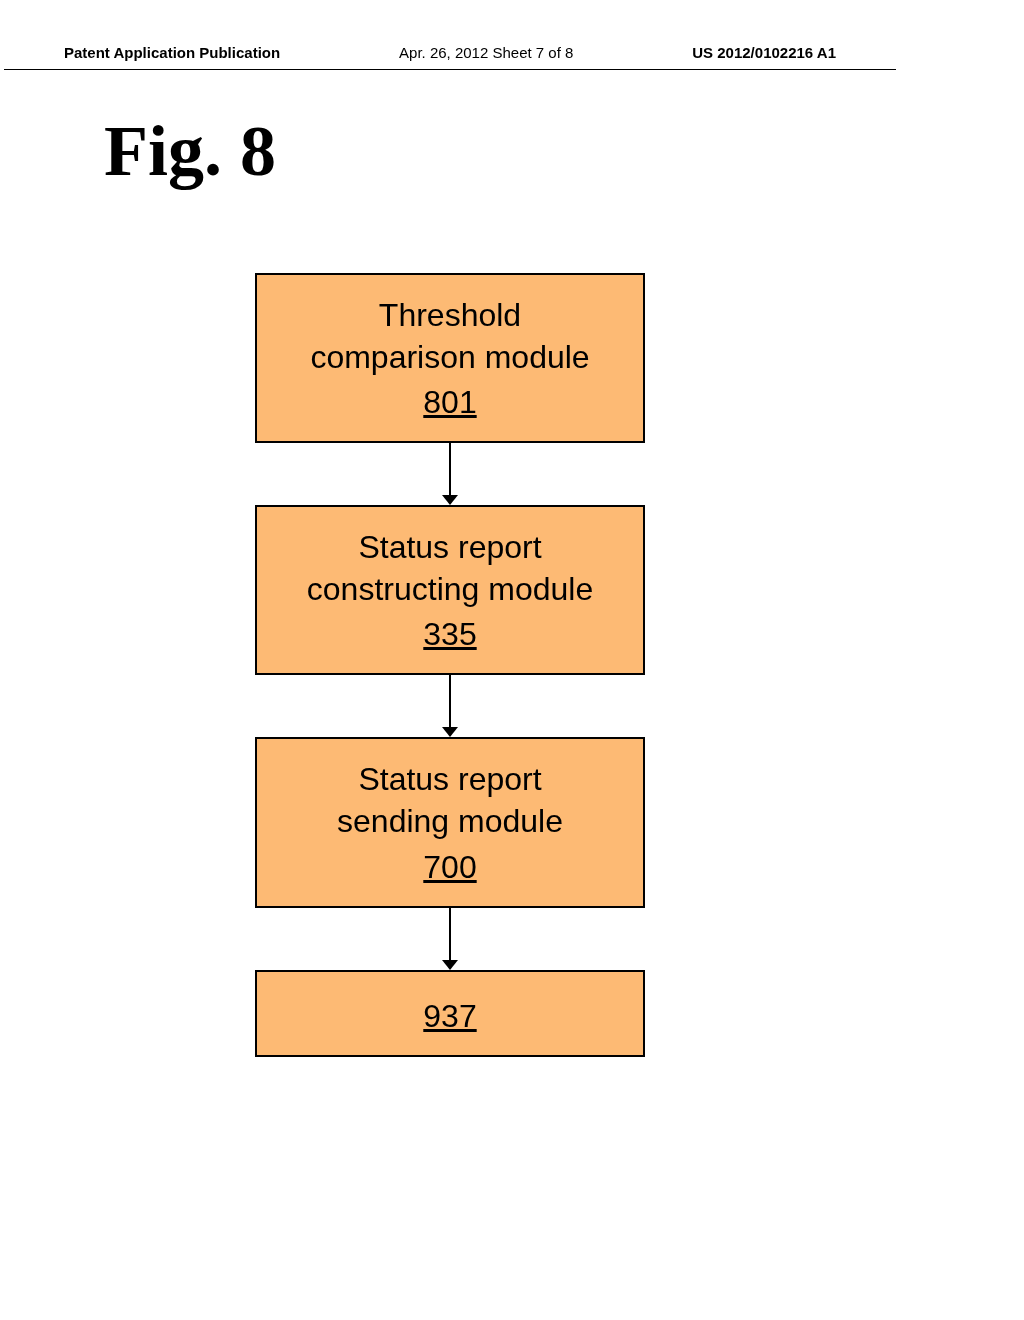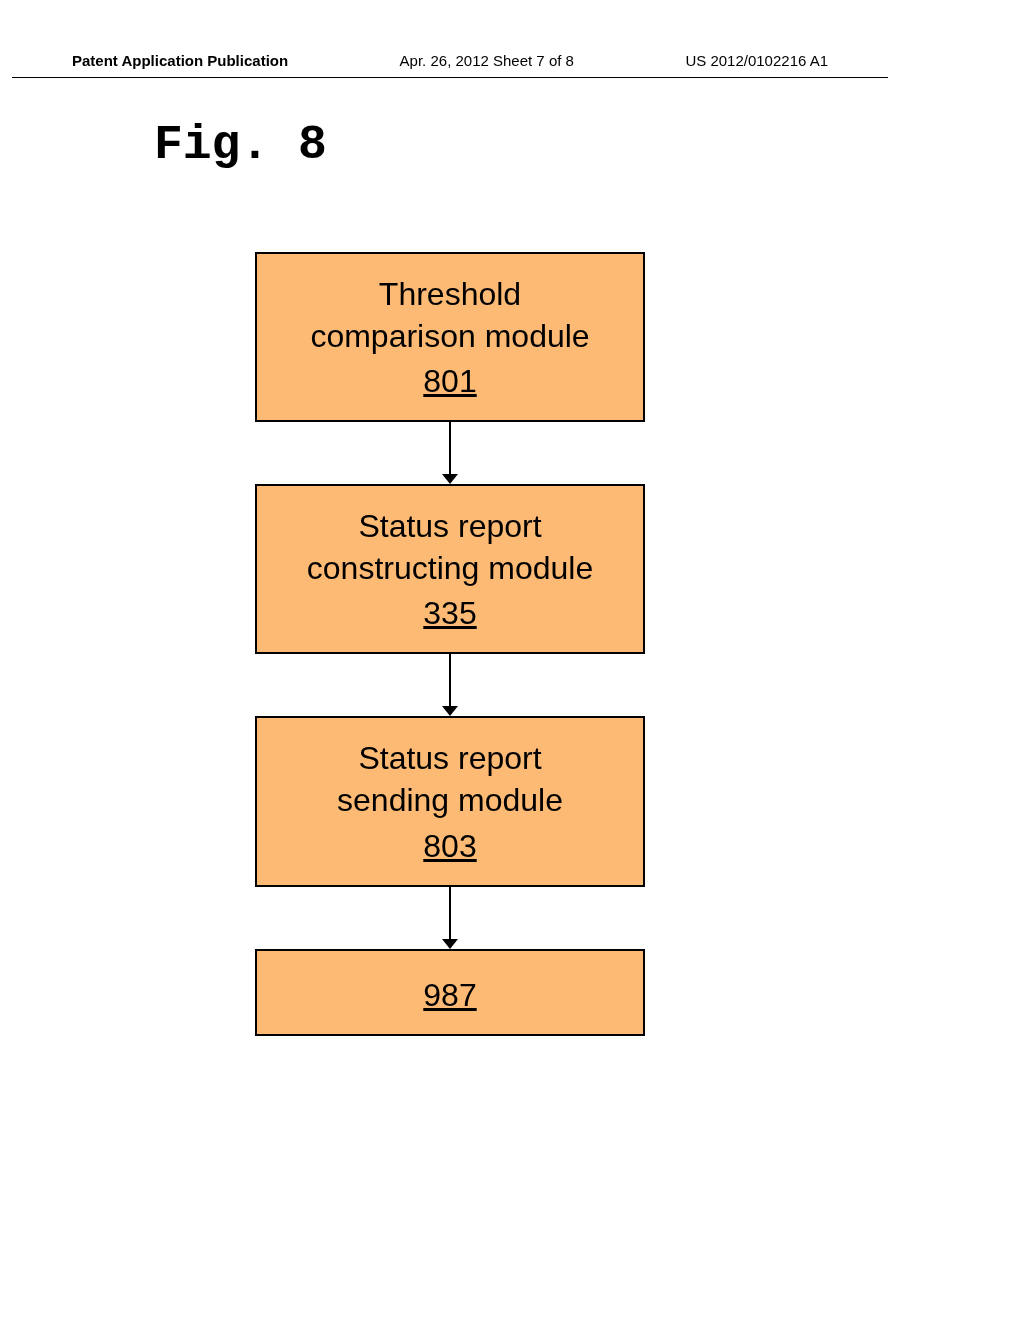--- a/index.html
+++ b/index.html
@@ -14,21 +14,21 @@
       width: 1024px;
       min-height: 1320px;
       position: relative;
       overflow-x: hidden;
     }
 
     .page {
       width: 900px;
       min-height: 1320px;
       background: #ffffff;
-      padding: 12px;
+      padding: 4px;
       position: relative;
     }
 
     
     .header {
       display: flex;
       justify-content: space-between;
       align-items: flex-start;
       padding: 40px 60px 0 60px;
       border-bottom: 1px solid #000;
@@ -43,30 +43,29 @@
 
     .header-center {
       font-size: 15px;
       font-family: Arial, sans-serif;
       text-align: left;
     }
 
     .header-right {
       font-size: 15px;
       font-family: Arial, sans-serif;
-      font-weight: normal;
+      font-weight: bold;
     }
 
     
     .fig-title {
-      font-size: 48px;
-      font-family: Liberation Mono, monospace;
+      font-size: 72px;
+      font-family: Liberation Serif, serif;
       font-weight: bold;
       padding: 40px 0 60px 100px;
-      margin-left: 42px;
     }
 
     
     .flowchart {
       display: flex;
       flex-direction: column;
       align-items: center;
       padding: 20px 0;
       gap: 0;
     }
@@ -147,27 +146,27 @@
       <span class="module-number">335</span>
     </div>
 
     <div class="connector-with-arrow">
       <div class="connector-line"></div>
       <div class="arrow-down"></div>
     </div>
 
     <div class="module-box">
       <span class="module-name">Status report<br>sending module</span>
-      <span class="module-number">803</span>
+      <span class="module-number">700</span>
     </div>
 
     <div class="connector-with-arrow">
       <div class="connector-line"></div>
       <div class="arrow-down"></div>
     </div>
 
     <div class="module-box">
-      <span class="module-number">987</span>
+      <span class="module-number">937</span>
     </div>
 
   </div>
 
 </div>
 
 </body></html>

